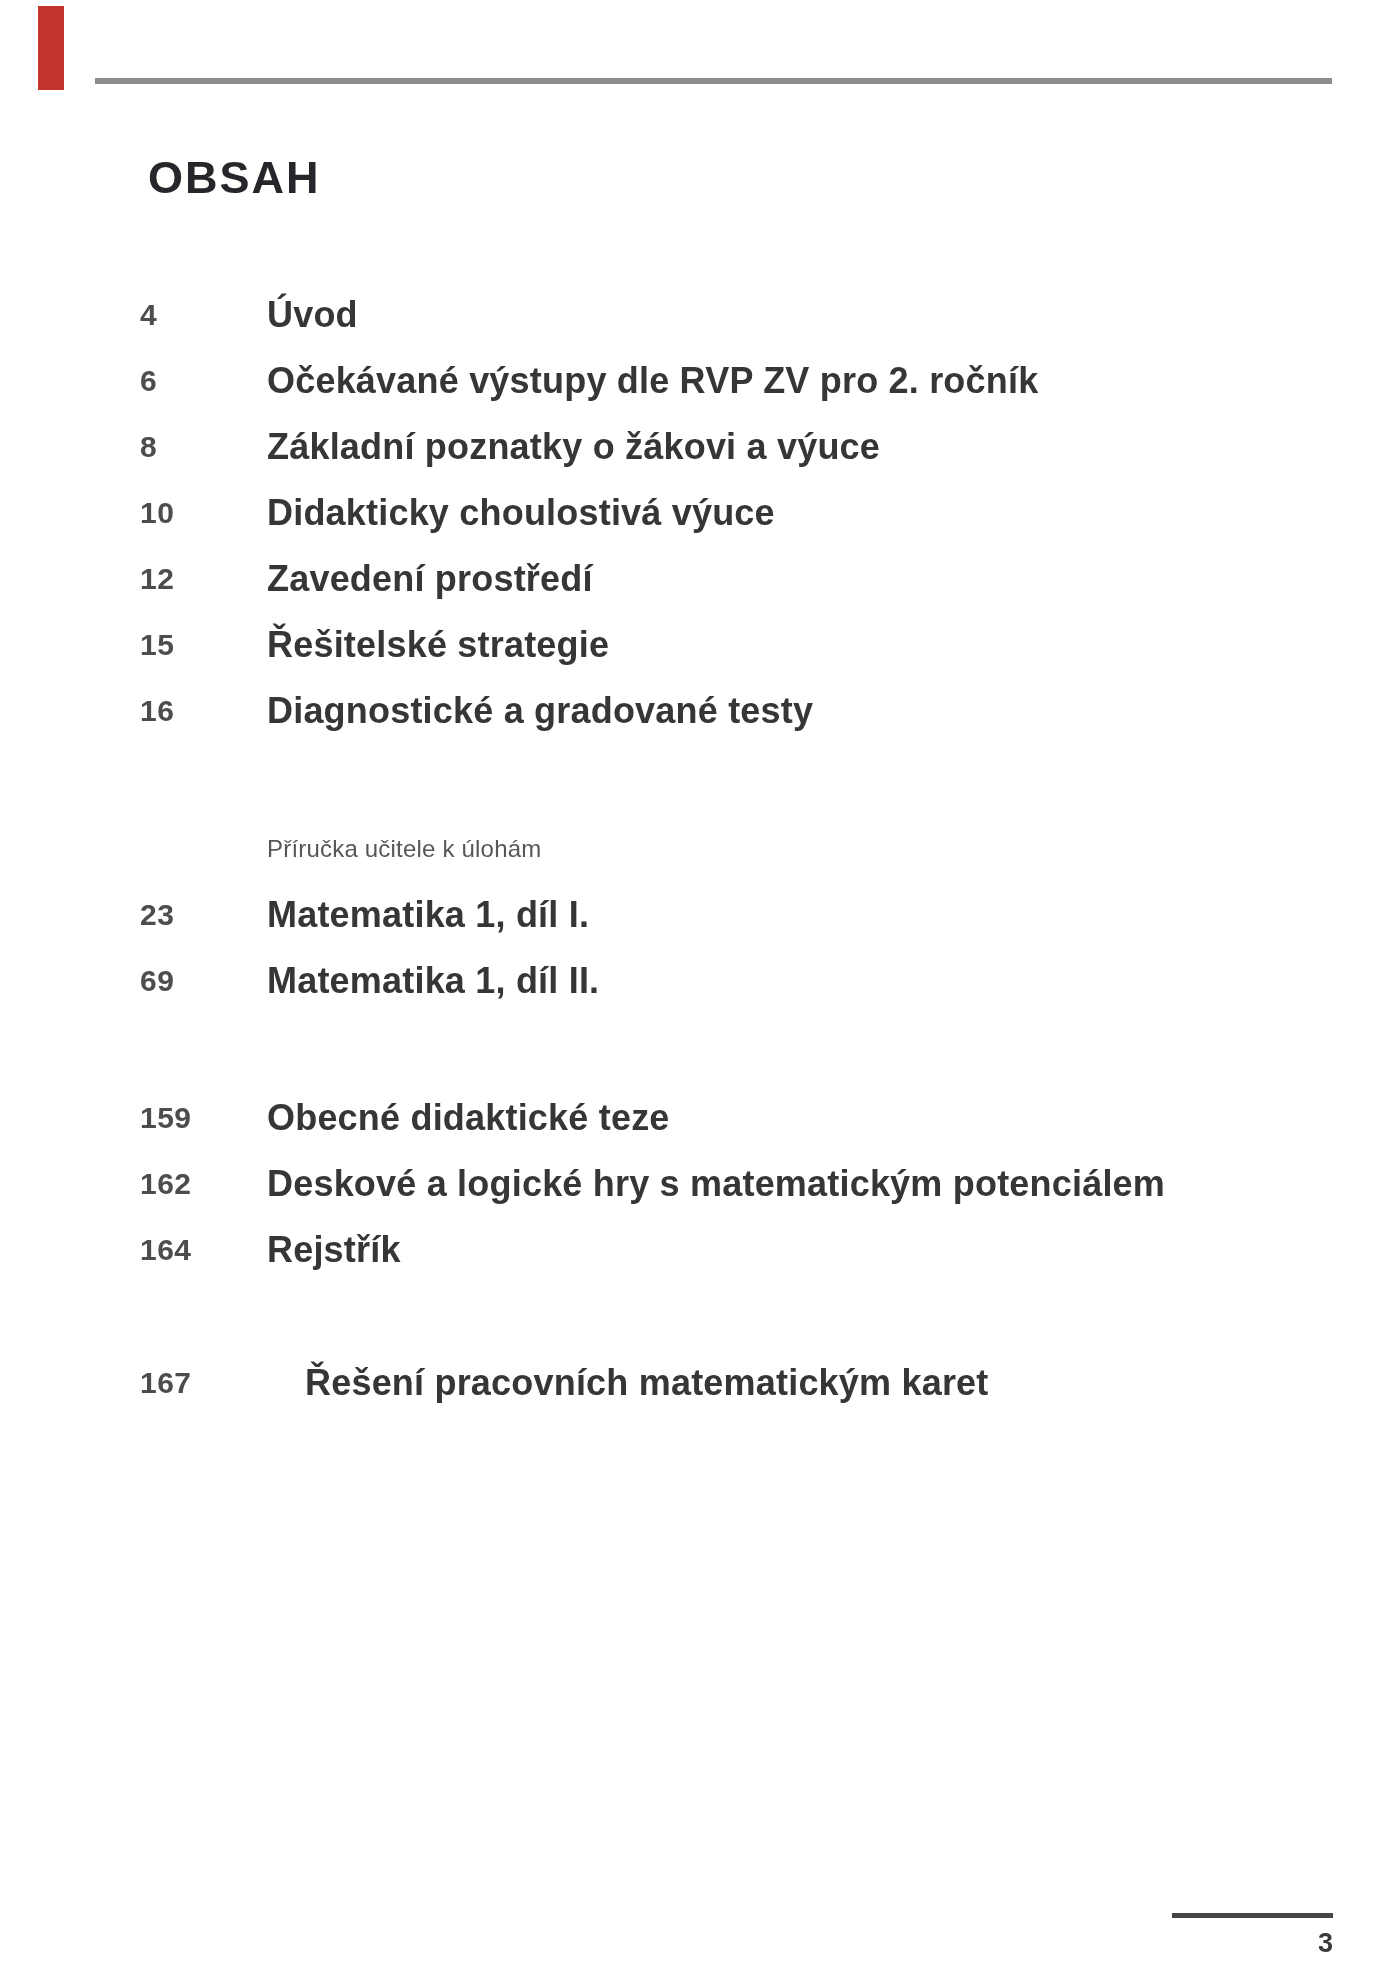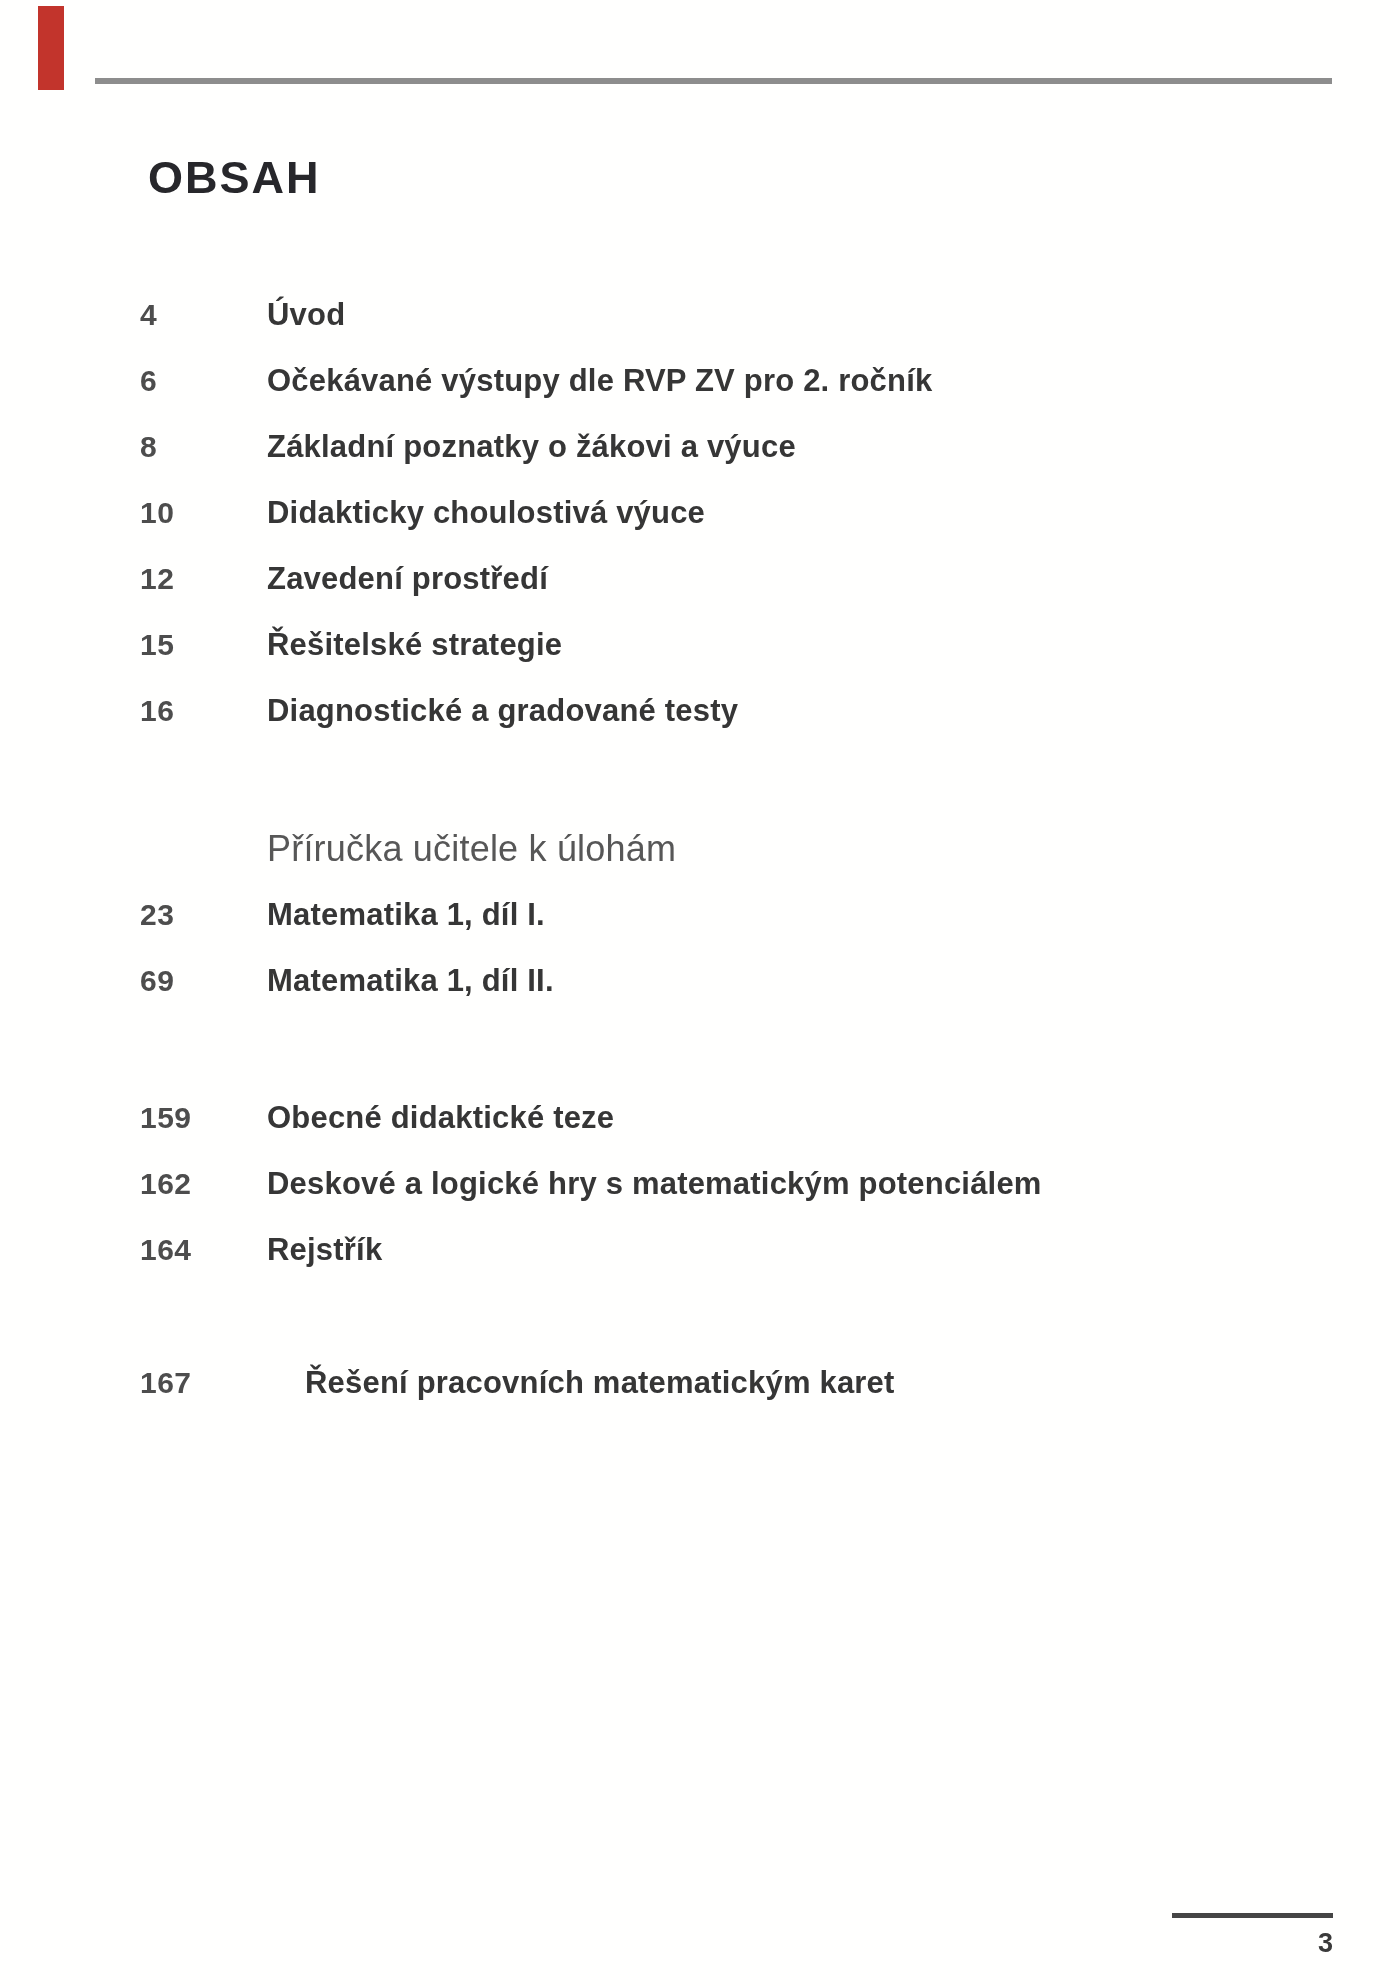--- a/index.html
+++ b/index.html
@@ -53,35 +53,35 @@
     height: 66px;
   }
   .toc-num {
     flex: 0 0 127px;
     font-size: 30px;
     font-weight: bold;
     color: #4d4d4d;
     letter-spacing: 0.5px;
   }
   .toc-title {
-    font-size: 31px;
+    font-size: 36px;
     font-weight: bold;
     color: #363636;
     letter-spacing: 0.2px;
     white-space: nowrap;
   }
   .section-label-row {
     margin-top: 72px;
     display: flex;
     align-items: center;
     height: 66px;
   }
   .section-label {
     margin-left: 127px;
-    font-size: 36px;
+    font-size: 24px;
     font-weight: normal;
     color: #575757;
     letter-spacing: 0.2px;
   }
   .gap-before {
     margin-top: 71px;
   }
   .gap-before-sm {
     margin-top: 67px;
     gap: 38px;

